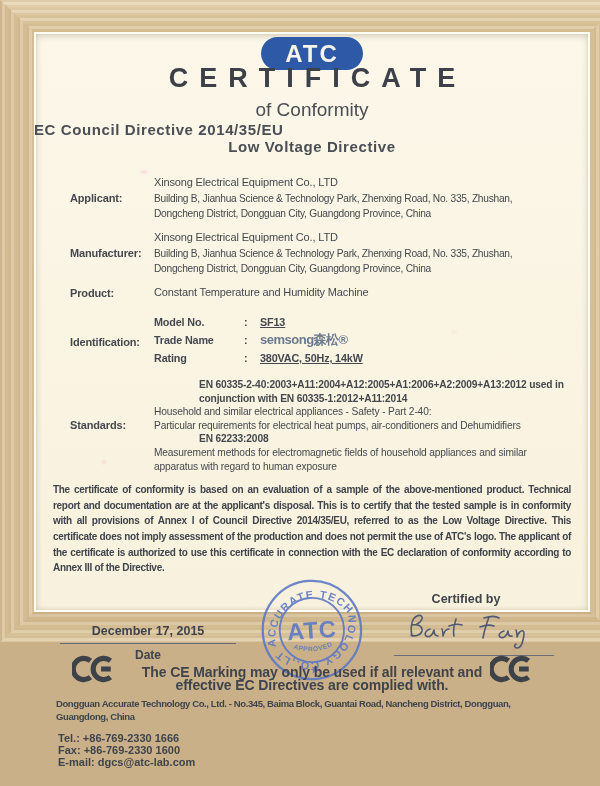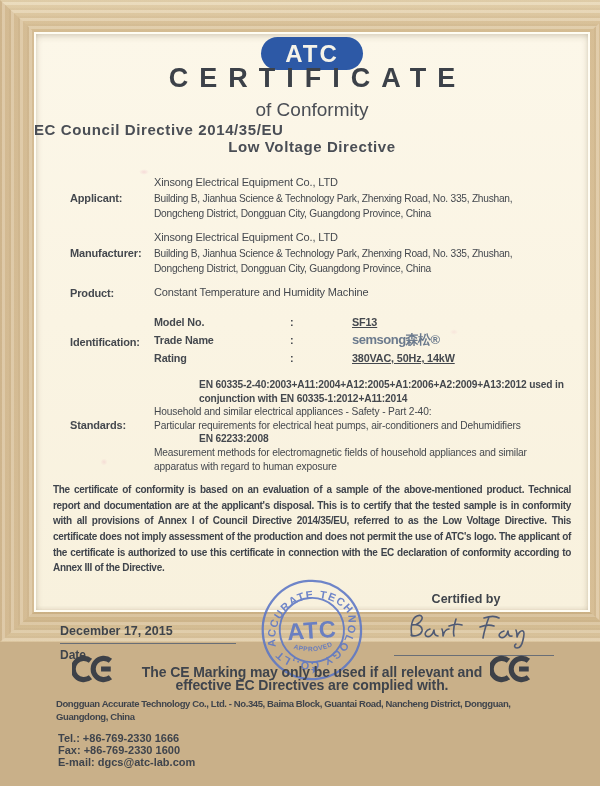--- a/index.html
+++ b/index.html
@@ -78,41 +78,41 @@
 
   
   .fields { margin:20px 26px 0 36px; letter-spacing:-0.15px; }
   .row  { display:flex; align-items:center; }
   .lbl  { width:84px; flex:none; font-weight:bold; font-size:11px; line-height:15px; }
   .val  { flex:1; font-size:10.8px; line-height:14.5px; }
   .name { font-weight:normal; font-size:11px; line-height:15px; margin-bottom:2px; }
   .addr { font-size:10.2px; letter-spacing:-0.25px; white-space:nowrap; }
   .mb   { margin-bottom:9px; }
   .mb2  { margin-bottom:13px; }
-  .subrow  { display:flex; margin-bottom:4px;gap:46px; }
+  .subrow  { display:flex; margin-bottom:4px; }
   .subname { width:90px; flex:none; font-weight:bold; font-size:10.8px; line-height:14px; }
   .subcolon{ width:16px; flex:none; font-weight:bold; font-size:10.8px; line-height:14px; }
   .subval  { font-weight:bold; font-size:10.8px; line-height:14px;text-decoration:underline; }
   .brand   { font-weight:bold; font-size:13px; line-height:14px; color:#6b7a8d; letter-spacing:-0.5px; }
   .std-line  { font-size:10.2px; line-height:13.6px; }
   .std-bold  { font-weight:bold;margin-left:45px; }
 
   
   .statement {
     margin:9px 19px 0; text-align:justify;
     font-size:10px; font-weight:bold; line-height:15.6px;
     letter-spacing:-0.3px; color:#3f444c;
   }
 
   
   .stamp { position:absolute; top:546px; left:50%; transform:translateX(-50%) rotate(-4deg); opacity:.88; }
   .certified { position:absolute; top:560px; right:48px; width:152px; text-align:center; font-weight:bold; font-size:12.5px; color:#3f444b; }
   .signature { position:absolute; top:574px; right:42px; }
   .sig-line  { position:absolute; top:623px; right:36px; width:160px; border-top:1.6px solid #696e76; }
-  .date-wrap { position:absolute; top:592px; left:26px; width:176px; }
+  .date-wrap { position:absolute; top:592px; left:26px; width:176px; text-align:center; }
   .date-value{ font-weight:bold; font-size:12.5px; color:#3f444b; padding-bottom:5px; border-bottom:1.6px solid #696e76; }
   .date-label{ font-weight:bold; font-size:12px; margin-top:4px; color:#3f444b; }
   .ce-left  { position:absolute; top:622px; left:38px; }
   .ce-right { position:absolute; top:622px; right:54px; }
   .ce-note  { position:absolute; top:634px; left:0; right:0; text-align:center;
               font-size:14px; font-weight:bold; line-height:12.5px; letter-spacing:-0.1px; color:#3f444c; }
   .footer-address { position:absolute; top:666px; left:22px; right:18px;
               font-weight:bold; font-size:9.5px; line-height:12.5px; letter-spacing:-0.4px; white-space:nowrap; color:#3f444c; }
   .contact-row { position:absolute; top:700px; left:24px; right:28px;
               display:flex; justify-content:space-between;

